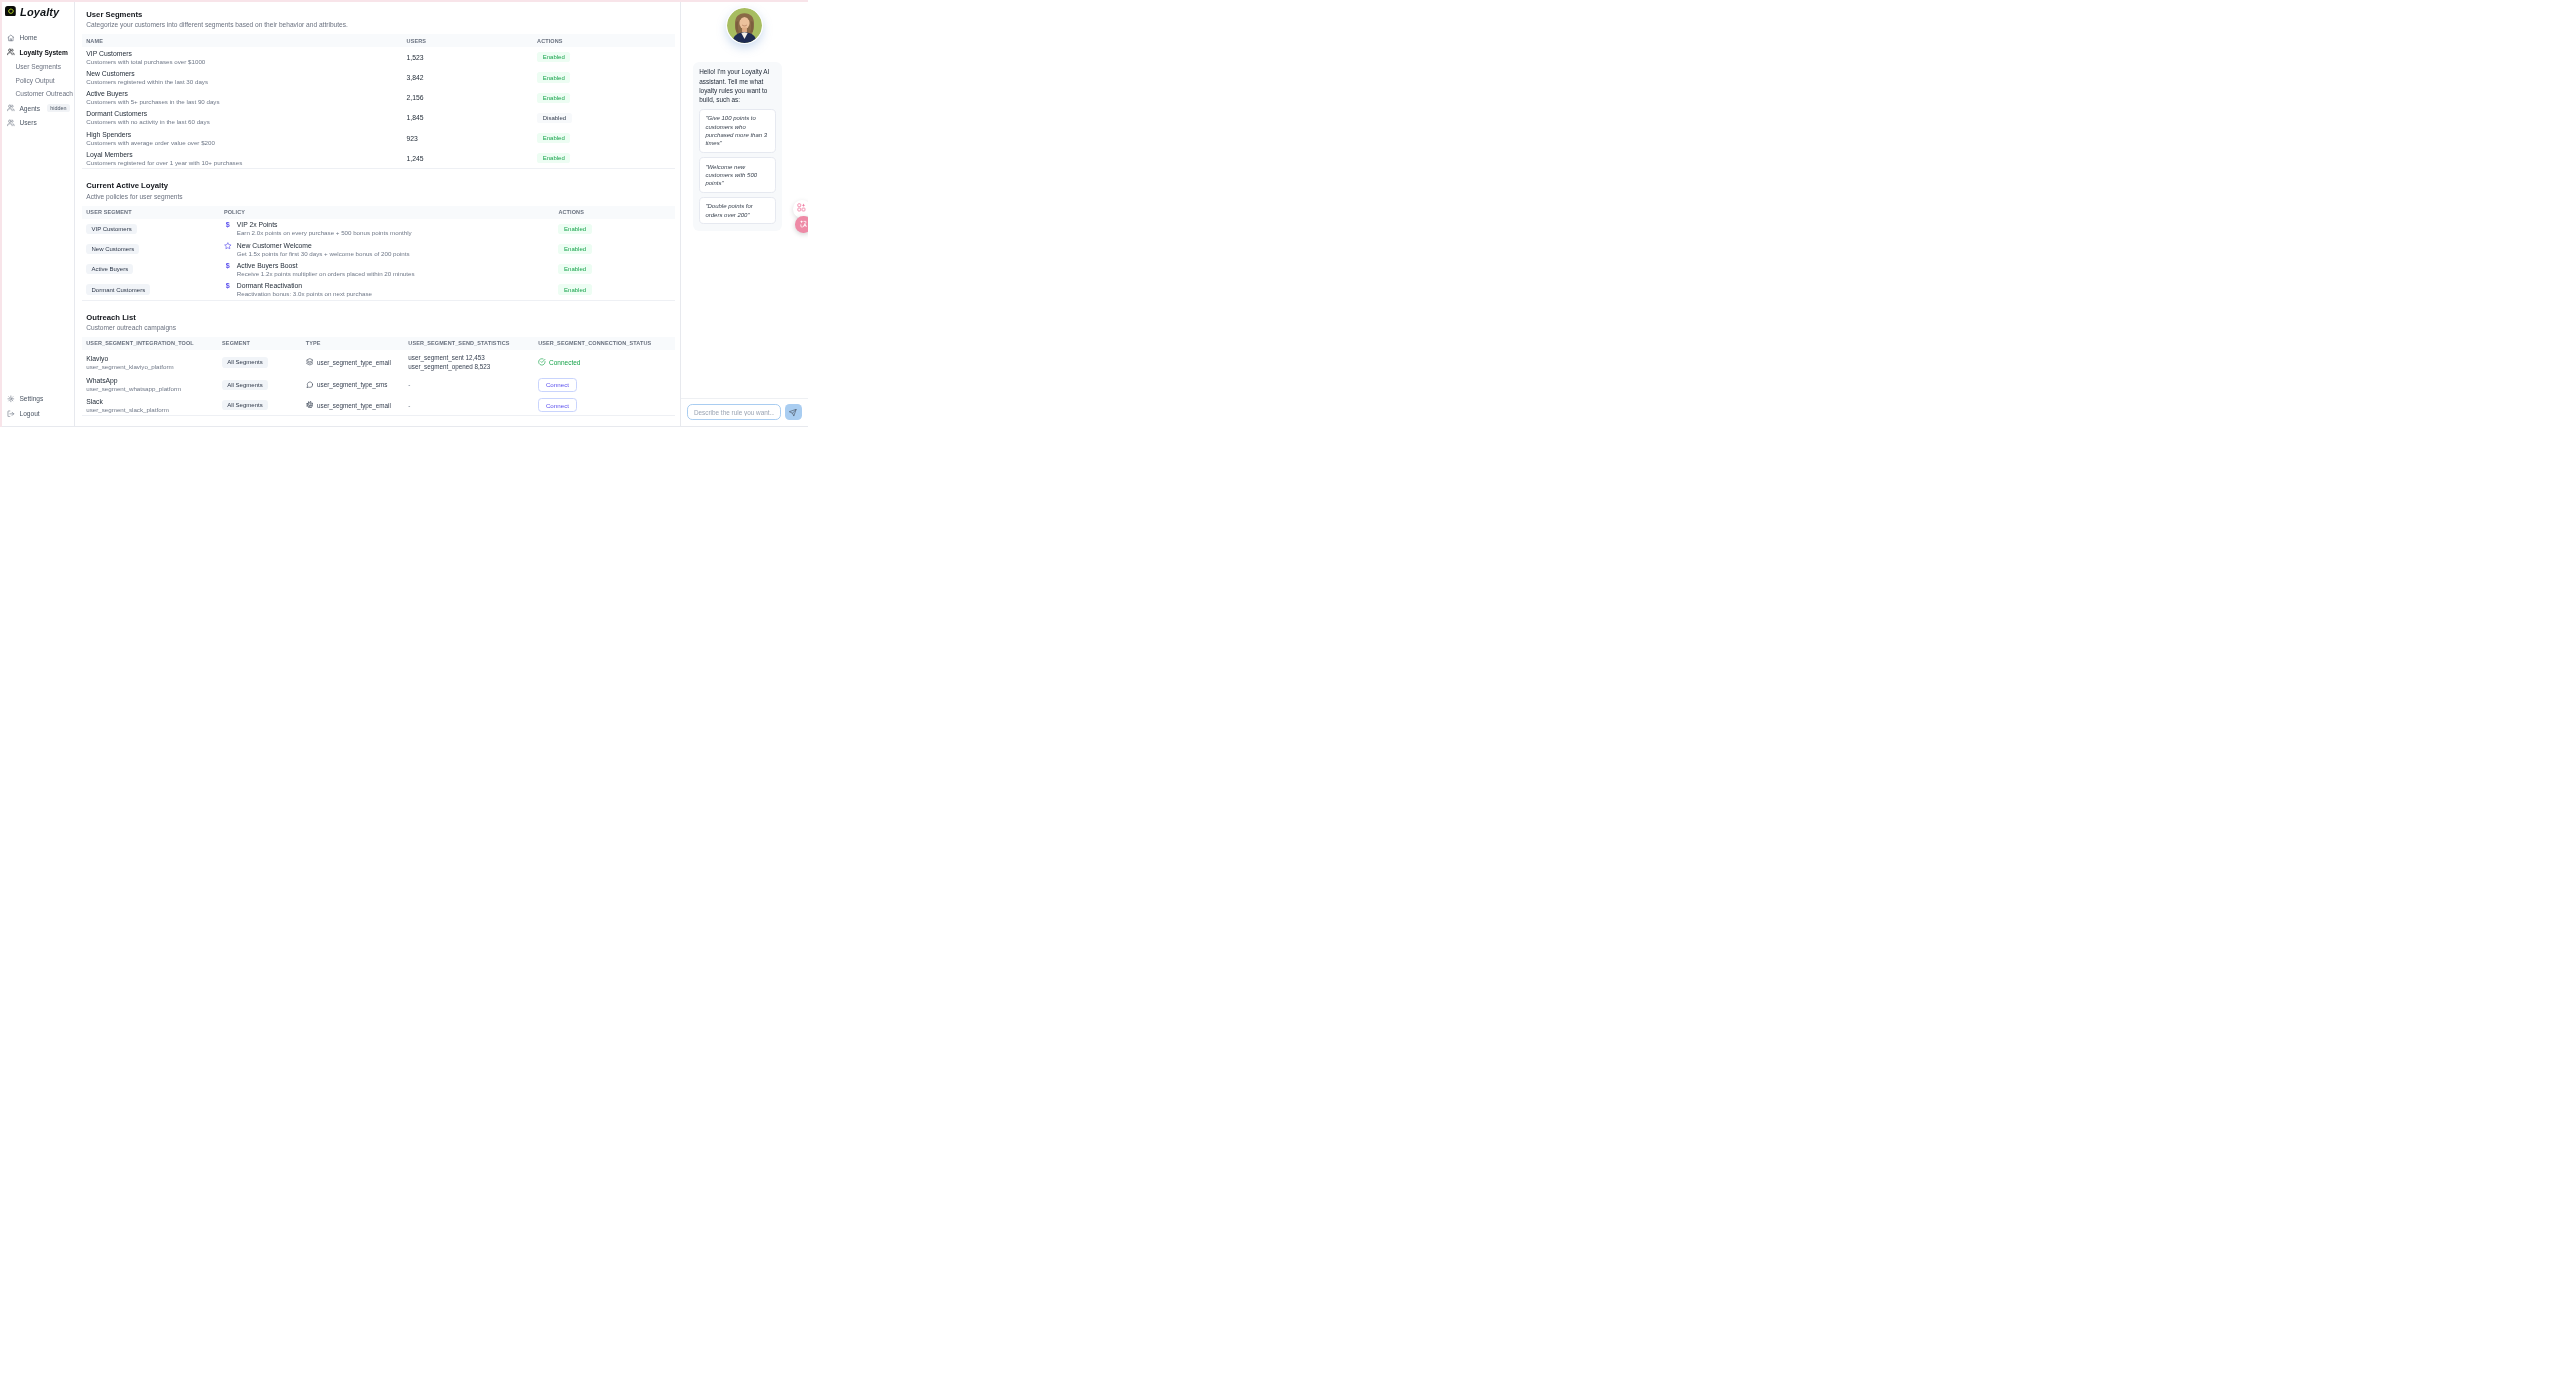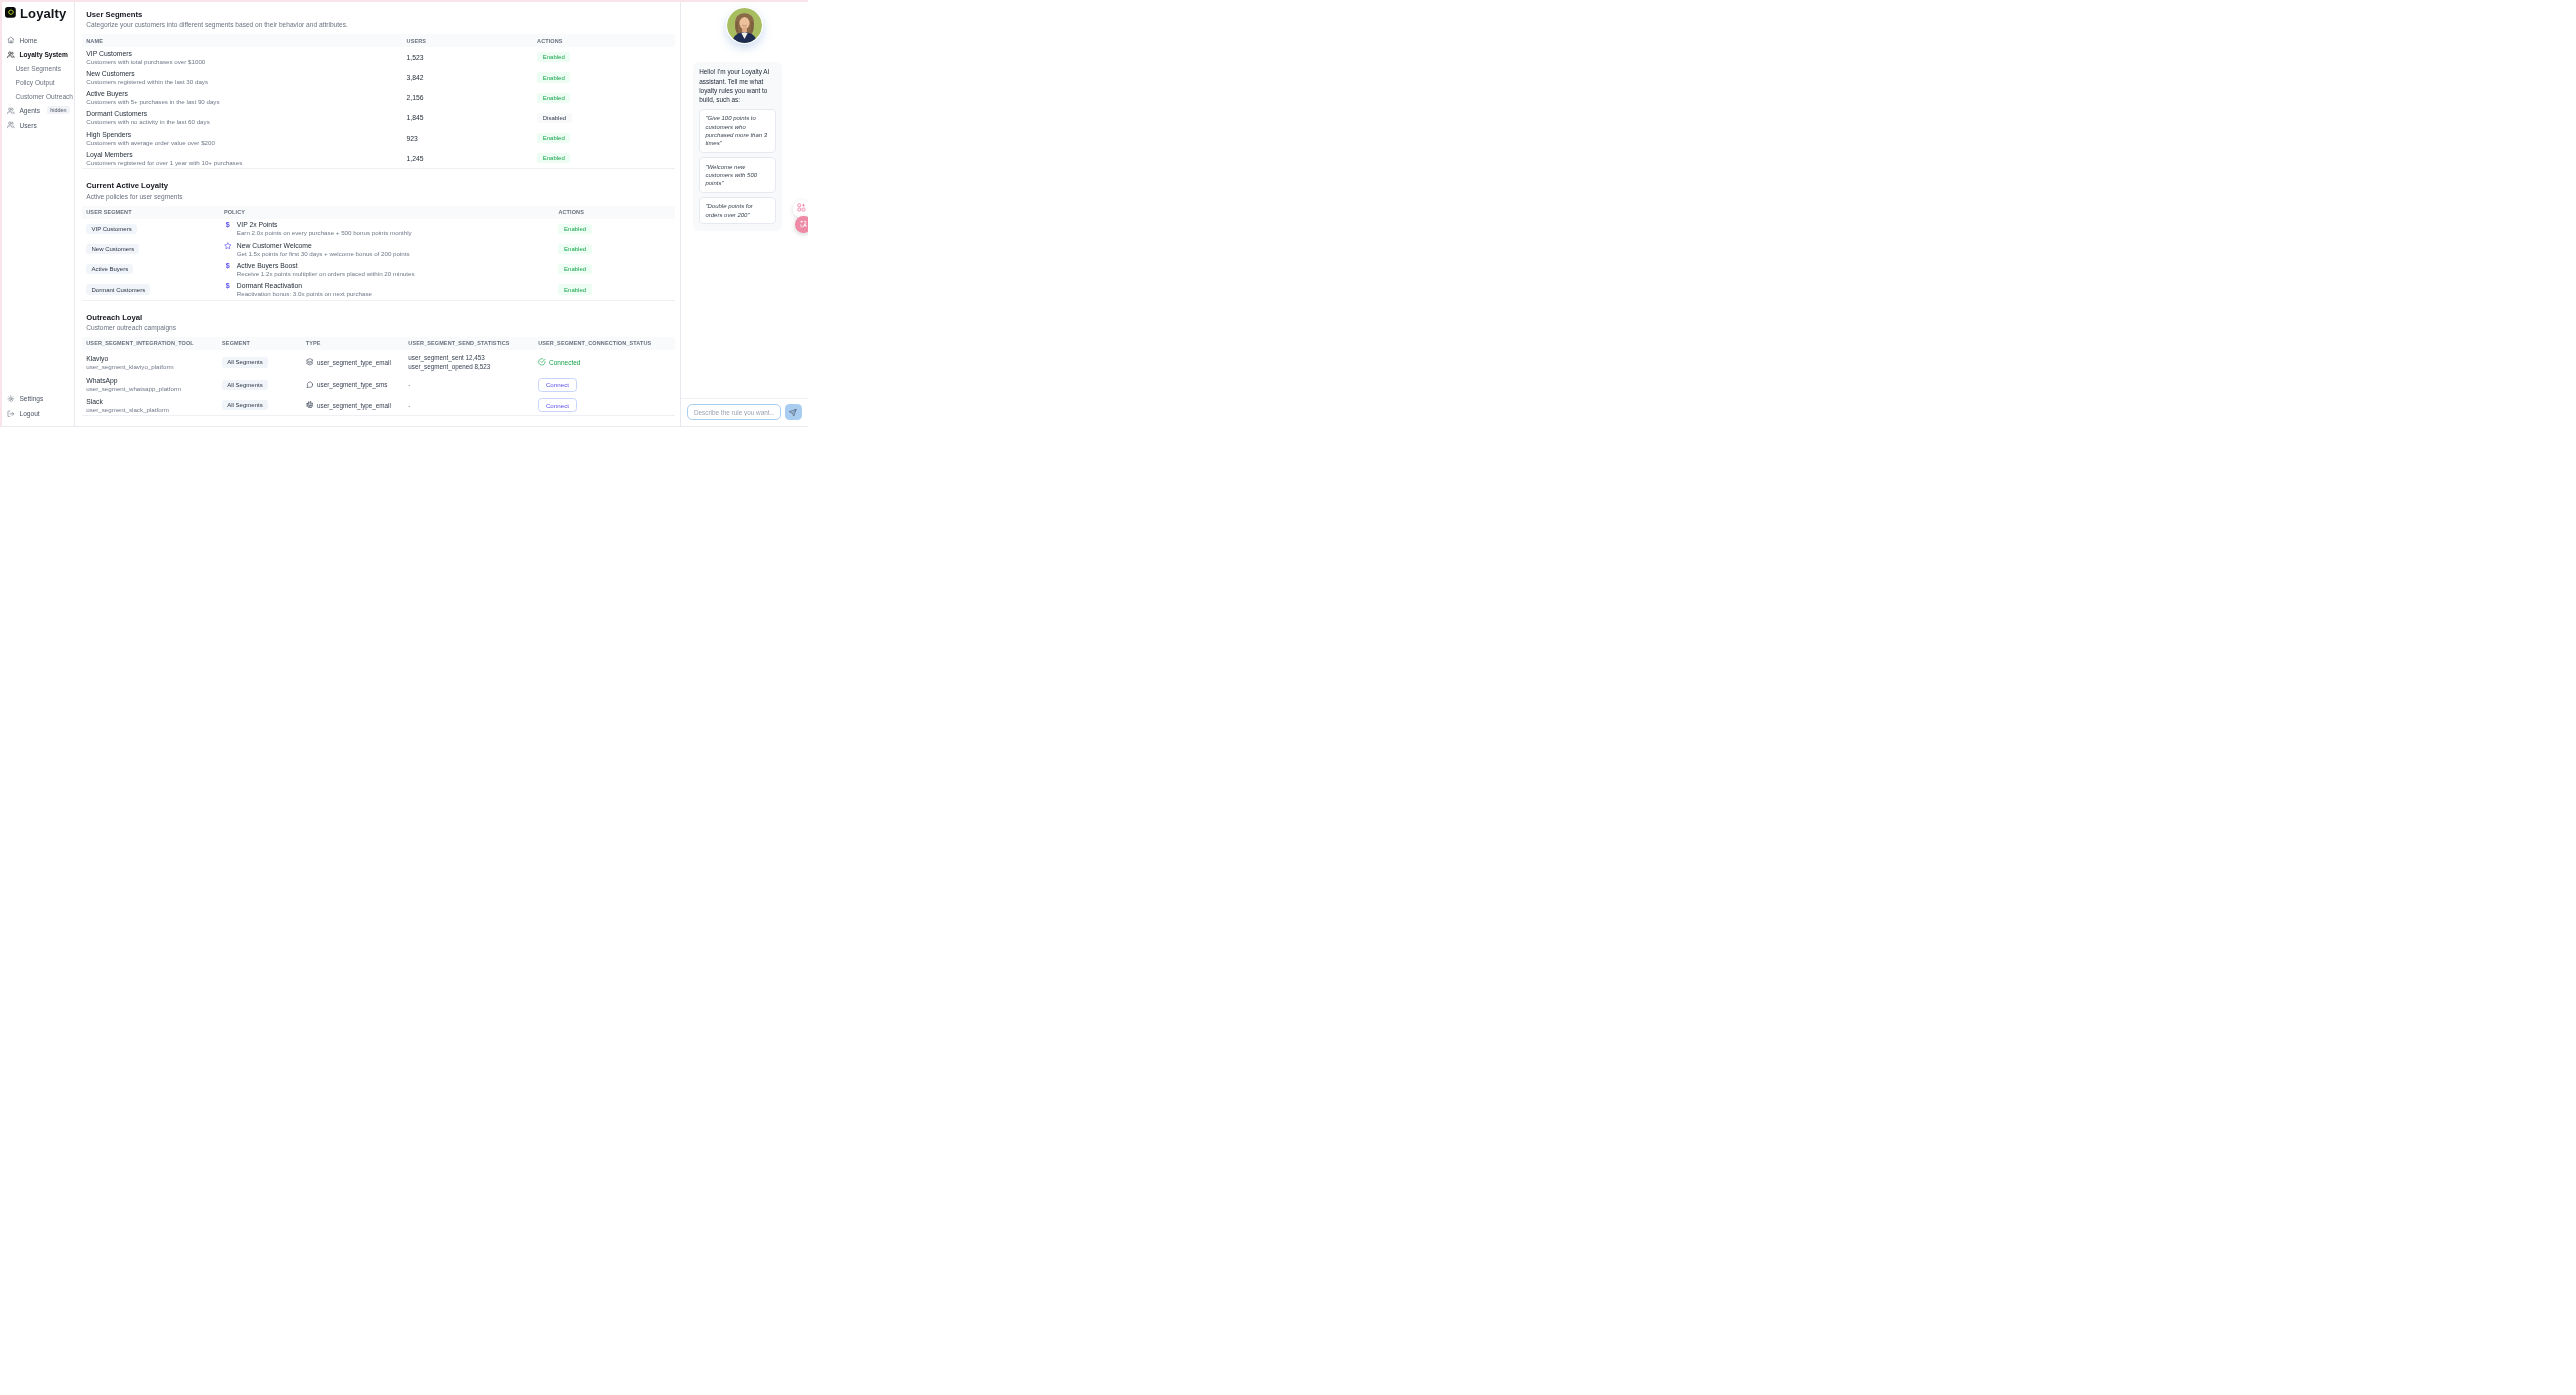--- a/index.html
+++ b/index.html
@@ -9,21 +9,21 @@
     background:#ffffff; position:relative; overflow:hidden;
     -webkit-font-smoothing: antialiased;
   }
   .edge-top{position:absolute;top:0;left:0;right:0;height:1.5px;background:#f8e4e9;z-index:90;}
   .edge-left{position:absolute;top:0;left:0;bottom:0;width:1.5px;background:#f8e4e9;z-index:90;}
   .app{display:flex;width:808px;height:427px;border-bottom:0.5px solid #e7e9ee;}
 
   
   .sidebar{width:75px;min-width:75px;border-right:0.5px solid #e7e9ee;position:relative;padding-top:5.7px;background:#fff;}
   .logo-row{display:flex;align-items:center;gap:4.1px;padding:0 5.2px;margin-bottom:13.4px;}
-  .brand{font-size:13px;font-weight:700;color:#101418;letter-spacing:0.1px;}
+  .brand{font-size:11px;font-weight:700;color:#101418;letter-spacing:0.1px;font-style:italic;}
   .nav{padding:0 3.1px;}
   .nav-item{display:flex;align-items:center;gap:4.6px;padding:2.1px 4.1px;margin-bottom:2.6px;font-size:6.6px;color:#4b5563;border-radius:3.1px;cursor:pointer;white-space:nowrap;}
   .nav-item .nicon{display:flex;align-items:center;}
   .nav-item.active{color:#0c0f14;font-weight:700;}
   .nav-item.sub{padding-left:12.4px;color:#6b7280;}
   .badge-hidden{background:#f1f3f6;color:#4b5563;font-size:5.4px;padding:1px 3.6px;border-radius:2.6px;margin-left:2.1px;font-weight:400;}
   .sidebar-footer{position:absolute;bottom:4.1px;left:3.1px;right:3.1px;}
 
   
   .main{flex:1;padding:0 5.2px 0 6.7px;overflow:hidden;background:#fff;}
@@ -314,21 +314,21 @@
                   <div class="cell-name">Dormant Reactivation</div>
                   <div class="cell-desc">Reactivation bonus: 3.0x points on next purchase</div>
                 </div>
             </div>
           </td>
           <td><span class="badge enabled">Enabled</span></td>
         </tr>
       </tbody>
     </table>
 
-    <h2 class="section-title">Outreach Loyal</h2>
+    <h2 class="section-title">Outreach List</h2>
     <p class="section-sub">Customer outreach campaigns</p>
 
     <table>
       <colgroup>
           <col style="width:22.9%">
           <col style="width:14.1%">
           <col style="width:17.3%">
           <col style="width:21.9%">
           <col style="width:23.8%">
         </colgroup>

